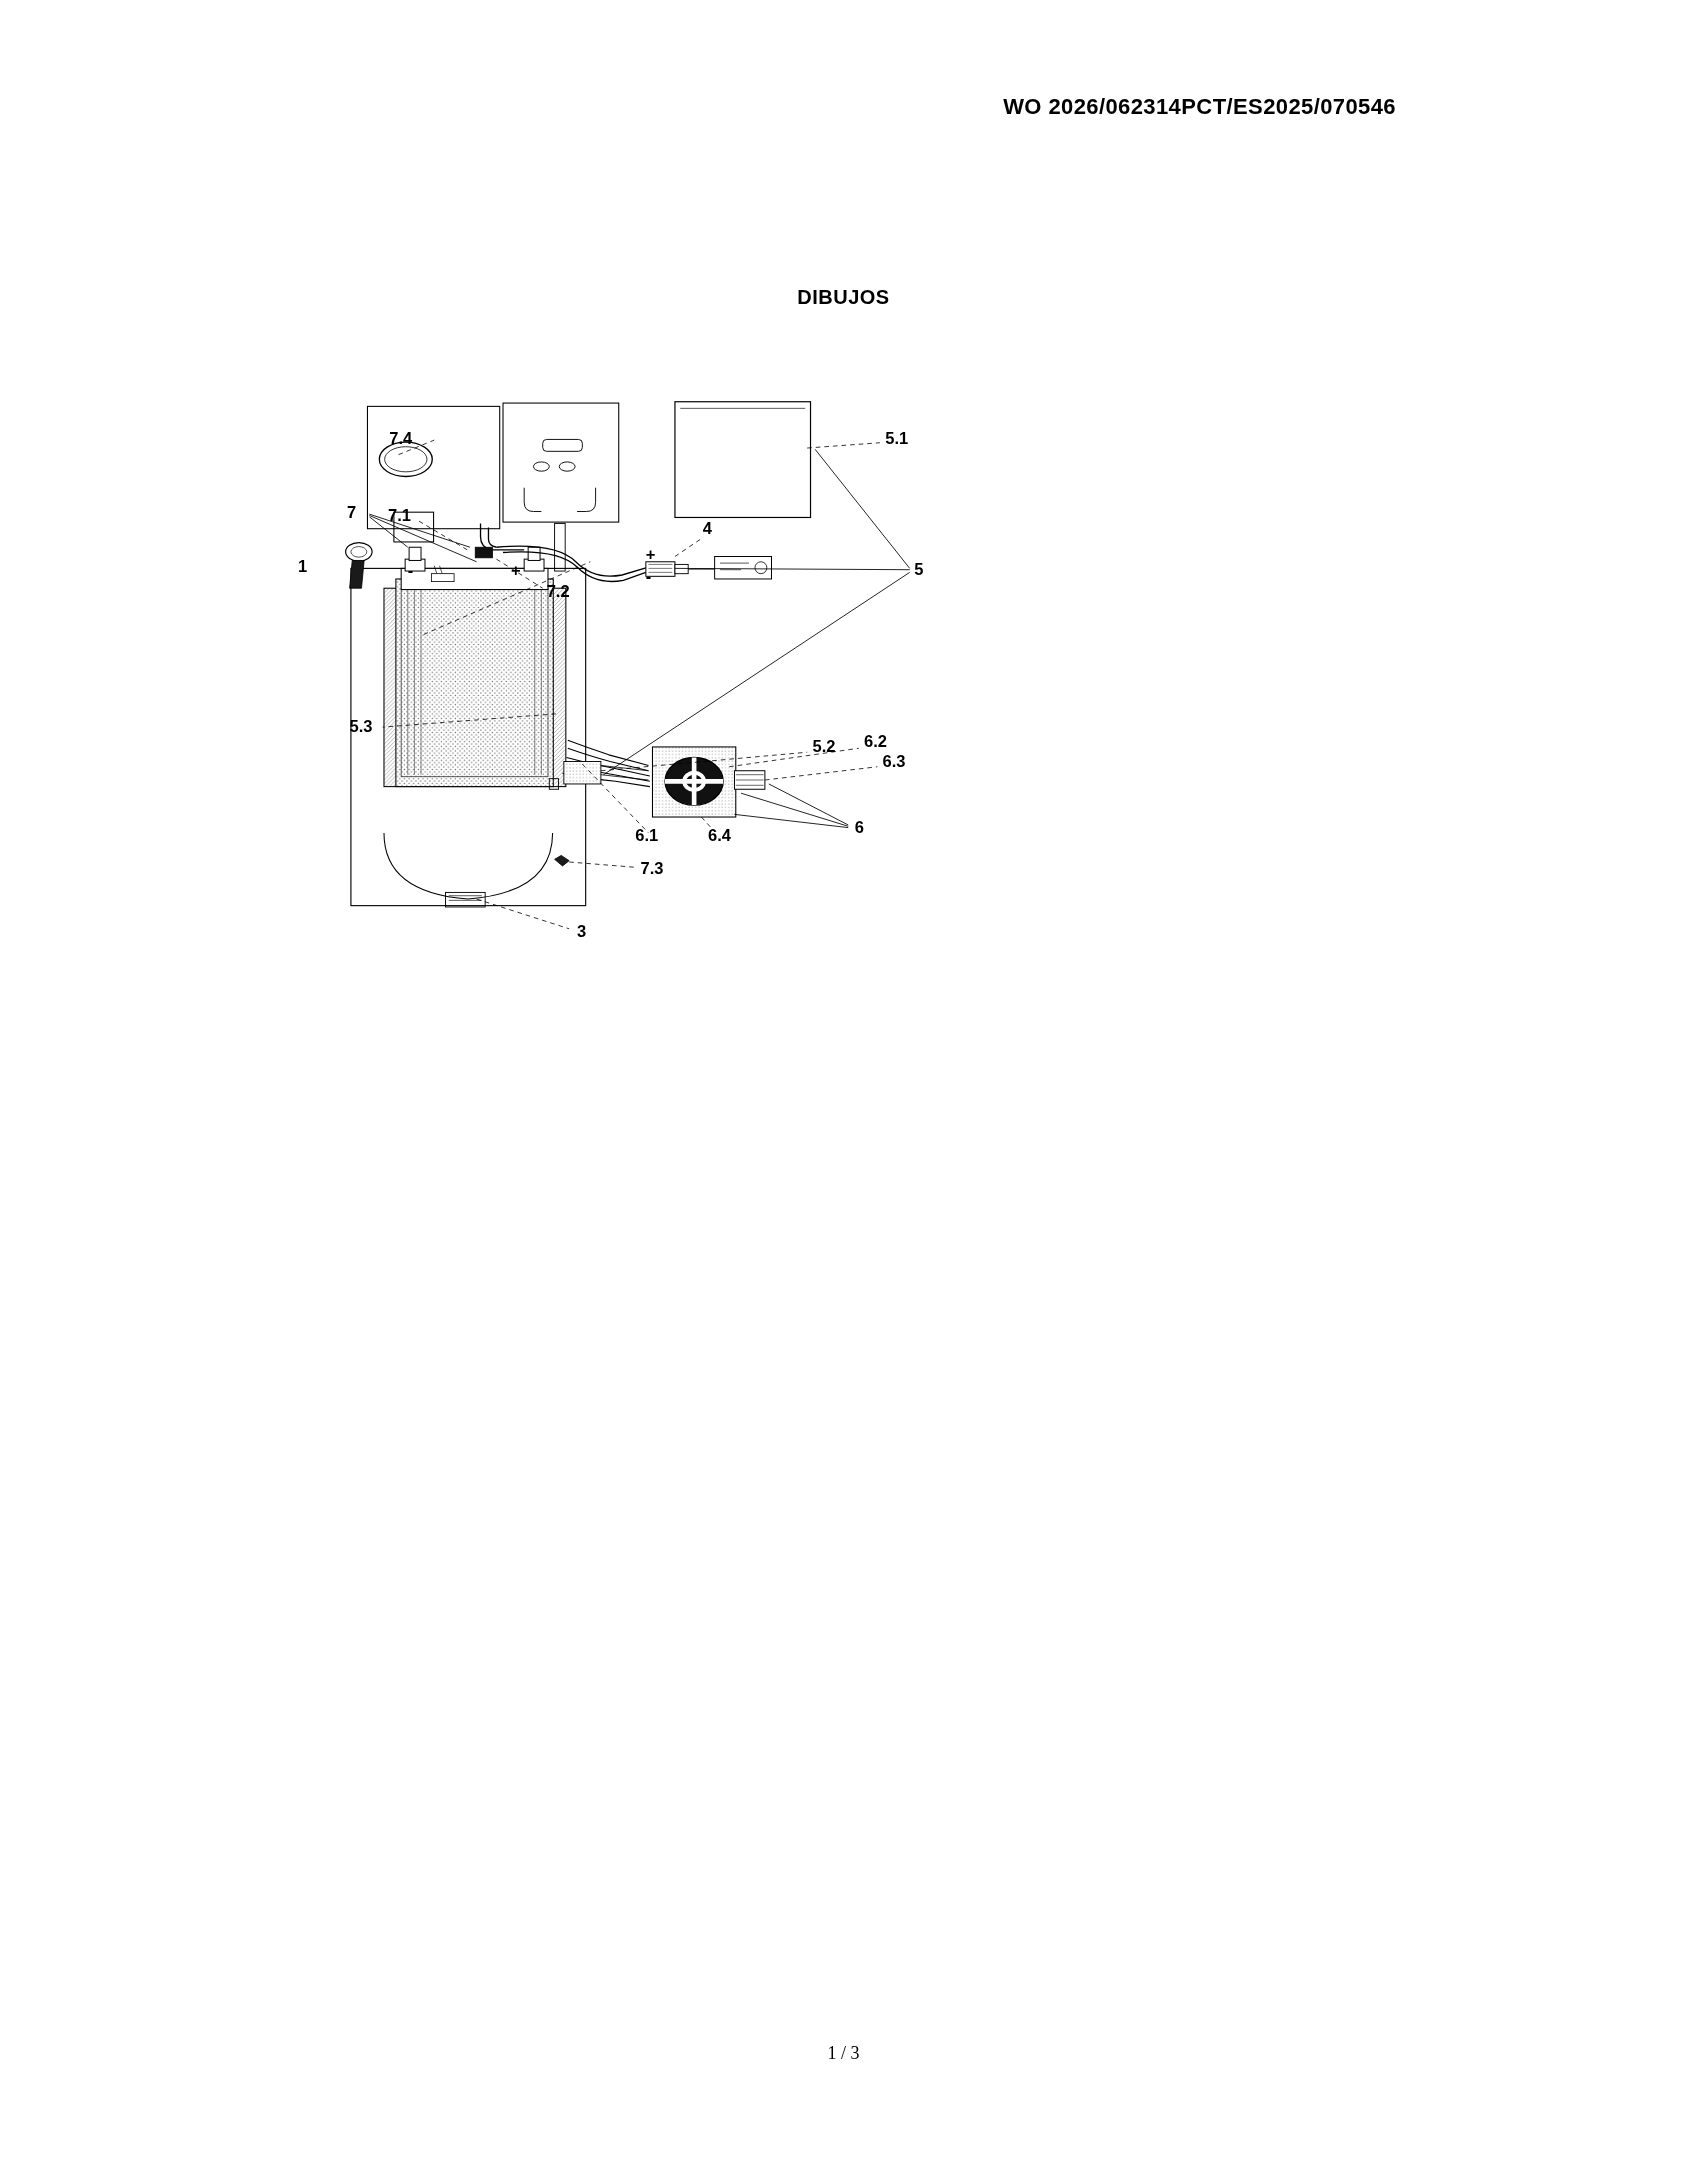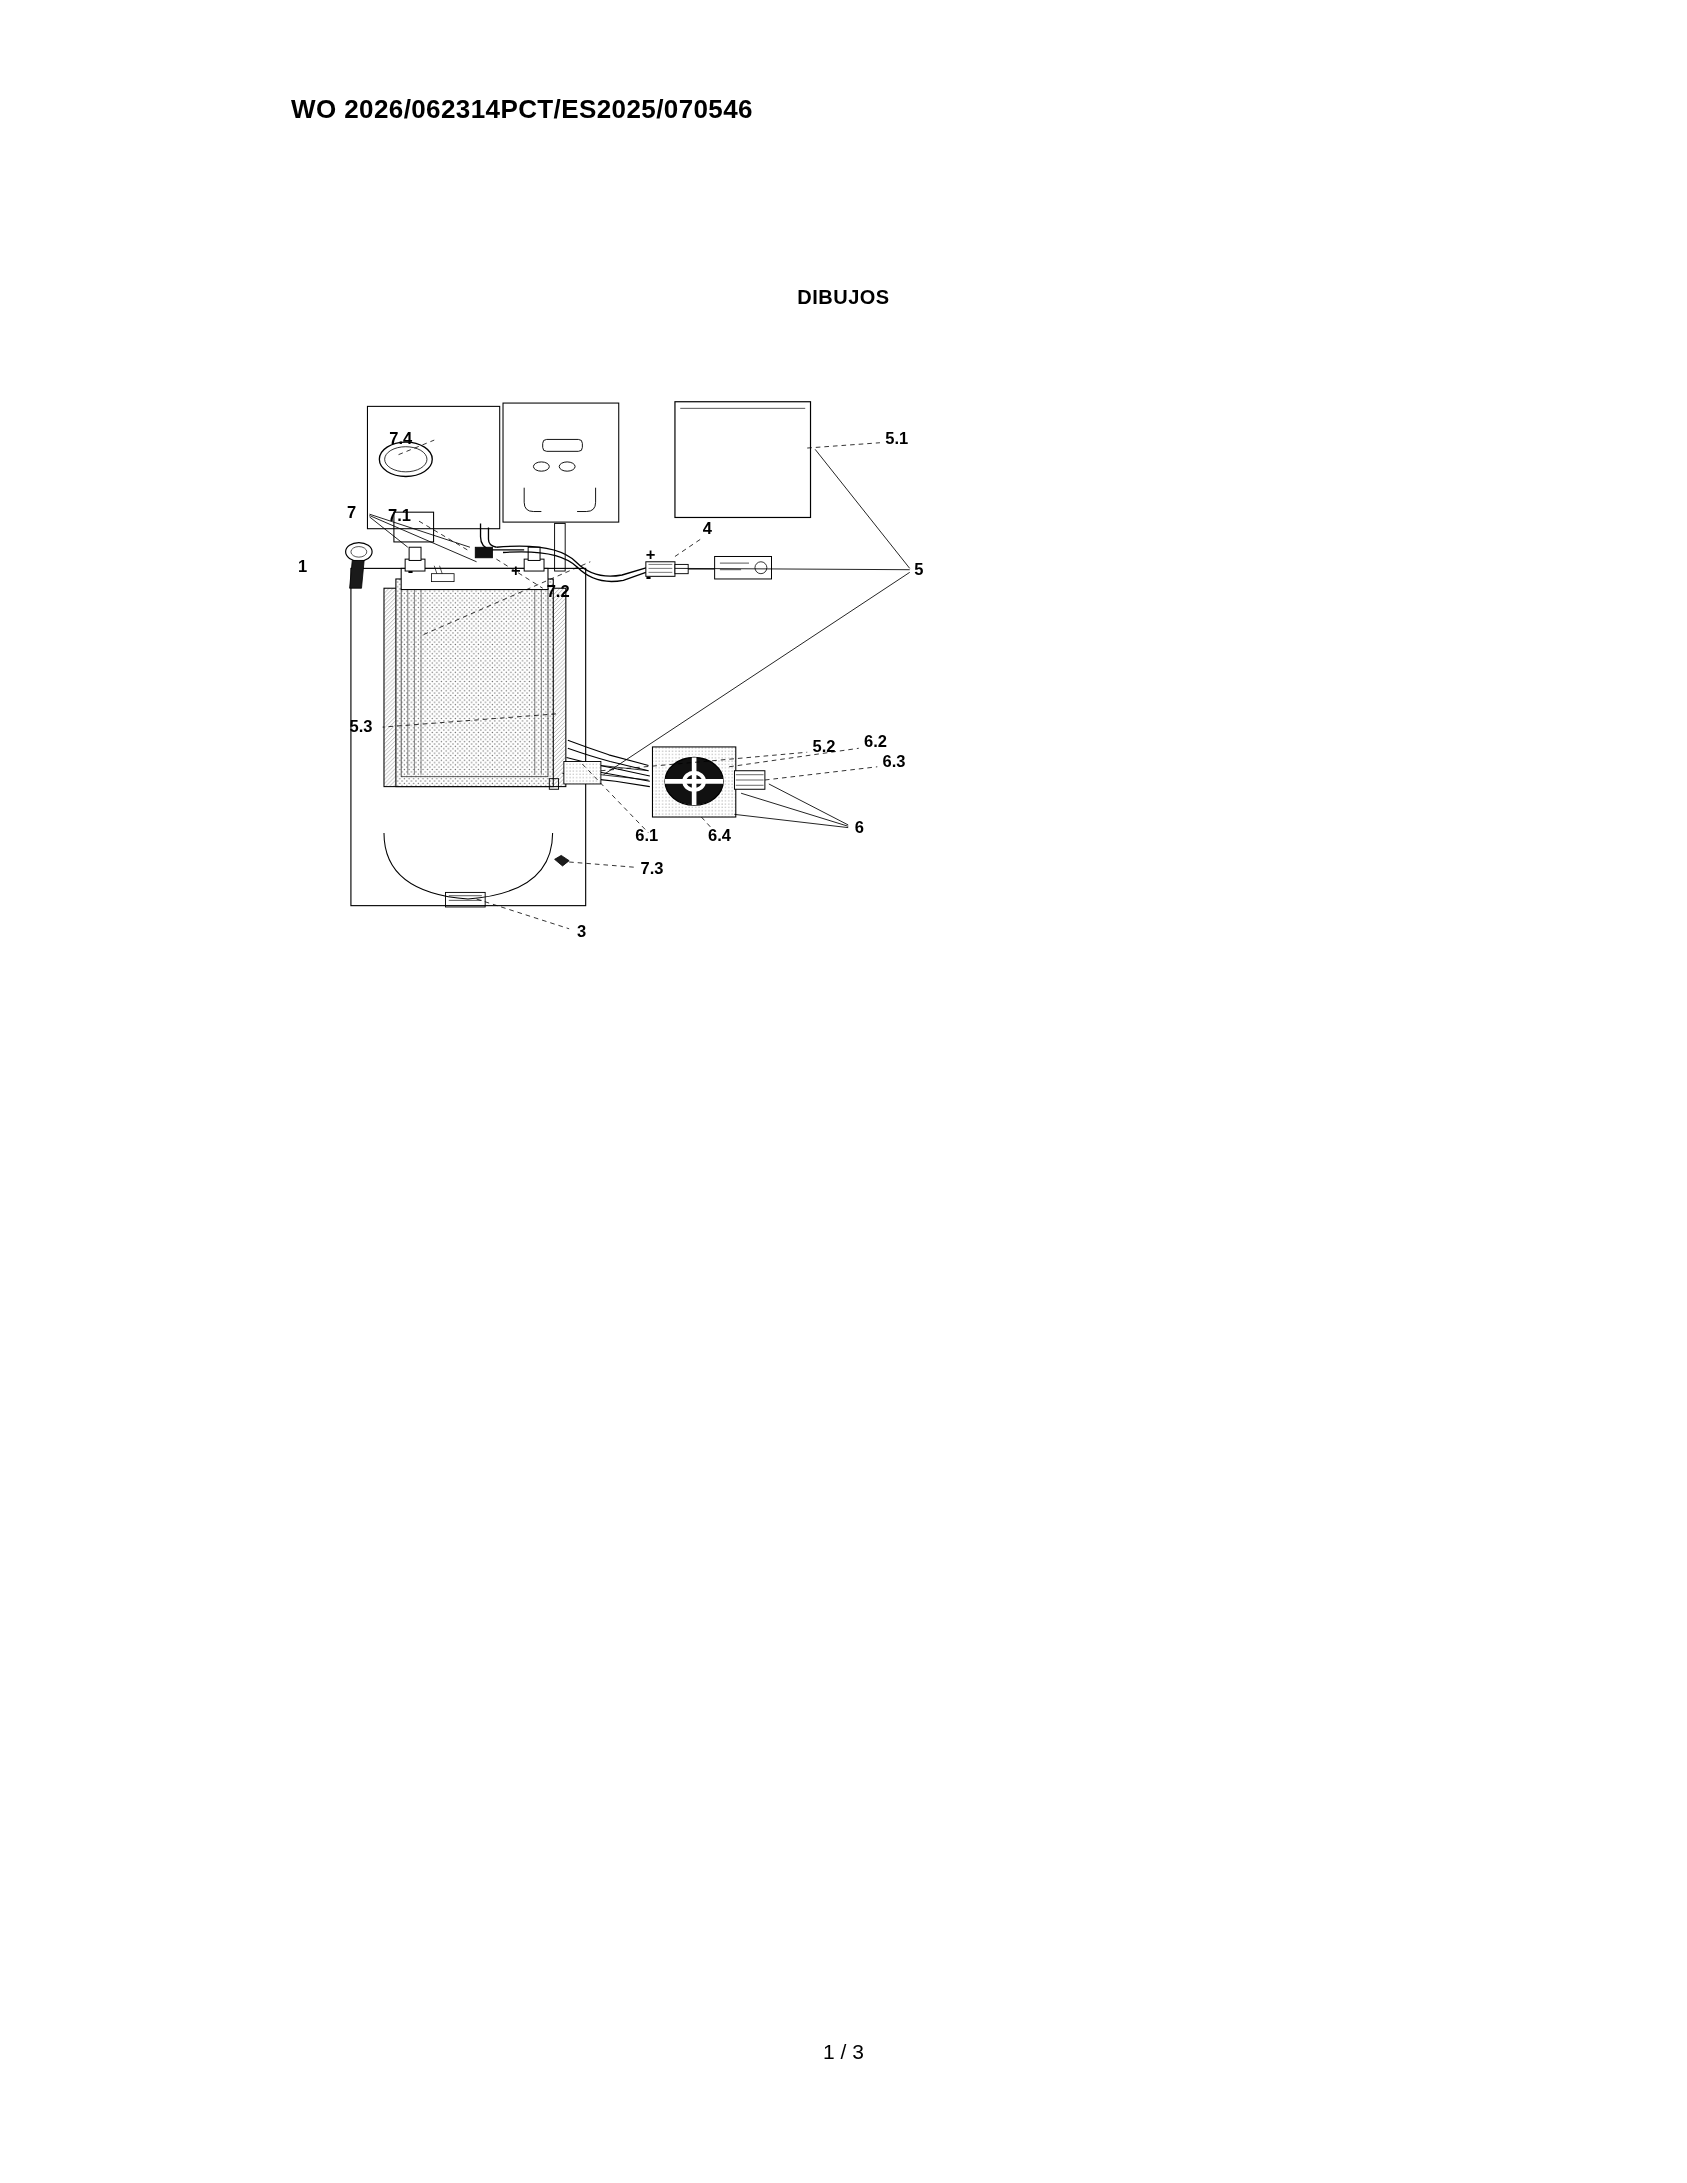--- a/index.html
+++ b/index.html
@@ -22,23 +22,23 @@
     background: #ffffff;
   }
 
   
   .header {
     position: absolute;
     top: 94px;
     left: 291px;
     right: 291px;
     display: flex;
-    justify-content: flex-start;
+    justify-content: flex-end;
     align-items: baseline;
-    font-size: 26px;
+    font-size: 22px;
     font-weight: bold;
     letter-spacing: 0.4px;
   }
 
   
   .section-title {
     position: absolute;
     top: 286px;
     left: 0;
     width: 100%;
@@ -72,22 +72,22 @@
     letter-spacing: 0.3px;
   }
 
   
   .footer {
     position: absolute;
     bottom: 119px;
     left: 0;
     width: 100%;
     text-align: center;
-    font-size: 21px;
-    font-family: Liberation Sans, sans-serif;
+    font-size: 18px;
+    font-family: Liberation Serif, serif;
   }
 
   
   text.ref {
     font-family: "Liberation Sans", sans-serif;
     font-size: 25px;
     font-weight: bold;
     fill: #000;
   }
 </style>

